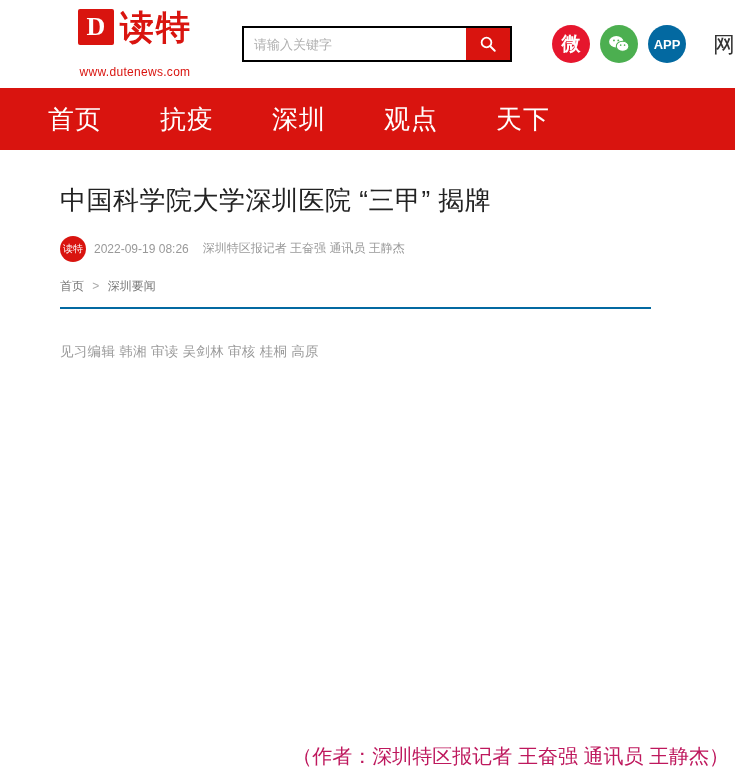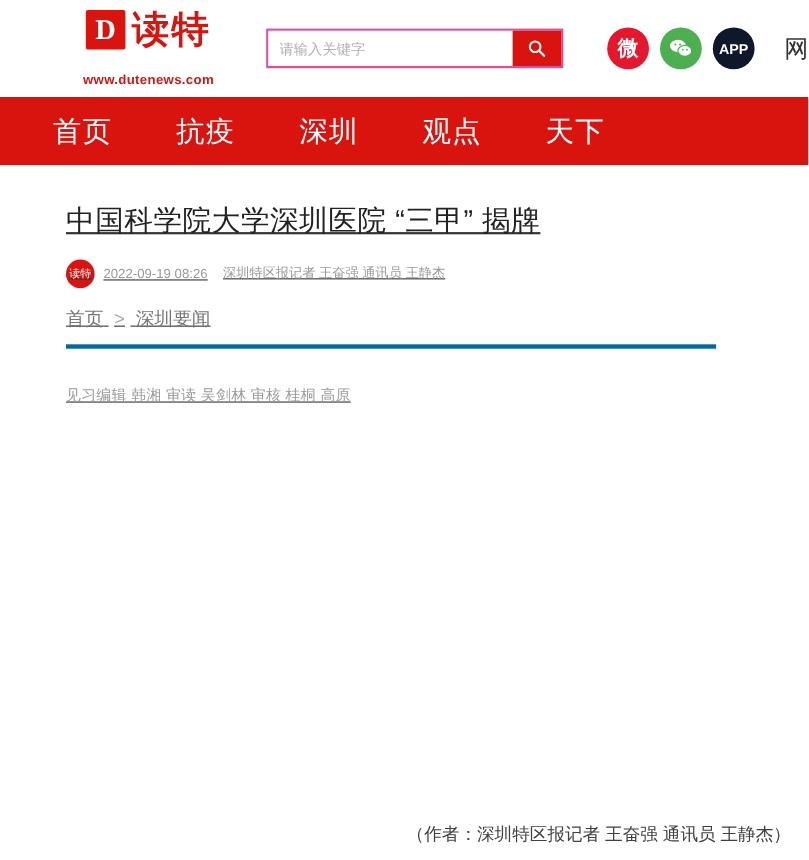--- a/index.html
+++ b/index.html
@@ -55,27 +55,26 @@
     font-size: 34px;
     font-weight: bold;
     letter-spacing: 2px;
     line-height: 1;
   }
   .logo-url {
     color: #d9140f;
     font-size: 12px;
     margin-top: 20px;
     letter-spacing: 0.3px;
-    font-weight: bold;
   }
 
   .search-wrap {
     display: flex;
     margin-left: 32px;
-    border: 2px solid #ec4899;
+    border: 2px solid #000000;
     height: 36px;
     width: 270px;
     box-sizing: border-box;
   }
   .search-input {
     border: none;
     outline: none;
     flex: 1;
     padding: 0 10px;
     font-size: 13px;
@@ -106,21 +105,21 @@
     border-radius: 50%;
     display: flex;
     align-items: center;
     justify-content: center;
     color: #fff;
     font-size: 12px;
     font-weight: bold;
   }
   .c-weibo { background: #e6162d; font-size: 19px; }
   .c-wechat { background: #4caf50; }
-  .c-app { background: #0f172a; font-size: 13px; }
+  .c-app { background: #0369a1; font-size: 13px; }
 
   .header-right-text {
     position: absolute;
     right: 0;
     top: 30px;
     font-size: 22px;
     color: #333;
   }
 
   
@@ -139,21 +138,20 @@
     margin-right: 58px;
     white-space: nowrap;
     cursor: pointer;
     letter-spacing: 1px;
   }
 
   
   .article {
     padding: 34px 84px 0 60px;
     box-sizing: border-box;
-    text-decoration: underline;
   }
   .title {
     font-size: 26px;
     color: #222;
     font-weight: normal;
     margin: 0 0 18px 0;
     line-height: 1.3;
     letter-spacing: 0.5px;
   }
   .meta {
@@ -171,23 +169,23 @@
     color: #fff;
     font-size: 10px;
     display: flex;
     align-items: center;
     justify-content: center;
     margin-right: 8px;
     flex: none;
   }
   .meta-date { margin-right: 14px; }
   .breadcrumb {
-    font-size: 17px;
+    font-size: 12px;
     color: #777;
-    border-bottom: 4px solid #0369a1;
+    border-bottom: 2px solid #0369a1;
     padding-bottom: 12px;
     margin-bottom: 22px;
   }
   .breadcrumb span { cursor: pointer; }
   .breadcrumb .sep { margin: 0 5px; color: #aaa; }
 
   .para {
     font-size: 17px;
     line-height: 1.95;
     color: #333;
@@ -196,24 +194,24 @@
     letter-spacing: 0.2px;
   }
   .credits {
     font-size: 13.5px;
     color: #999;
     margin-top: 34px;
     letter-spacing: 0.3px;
   }
   .author-footer {
     position: absolute;
-    right: 16px;
+    right: 6px;
     bottom: 12px;
-    font-size: 16px;
-    color: #404040;
+    font-size: 20px;
+    color: #be185d;
   }
 </style>
 </head>
 <body>
 
 <div class="header">
 
   <div class="logo-block">
     <div class="logo-row">
       <div class="logo-mark">D</div>

